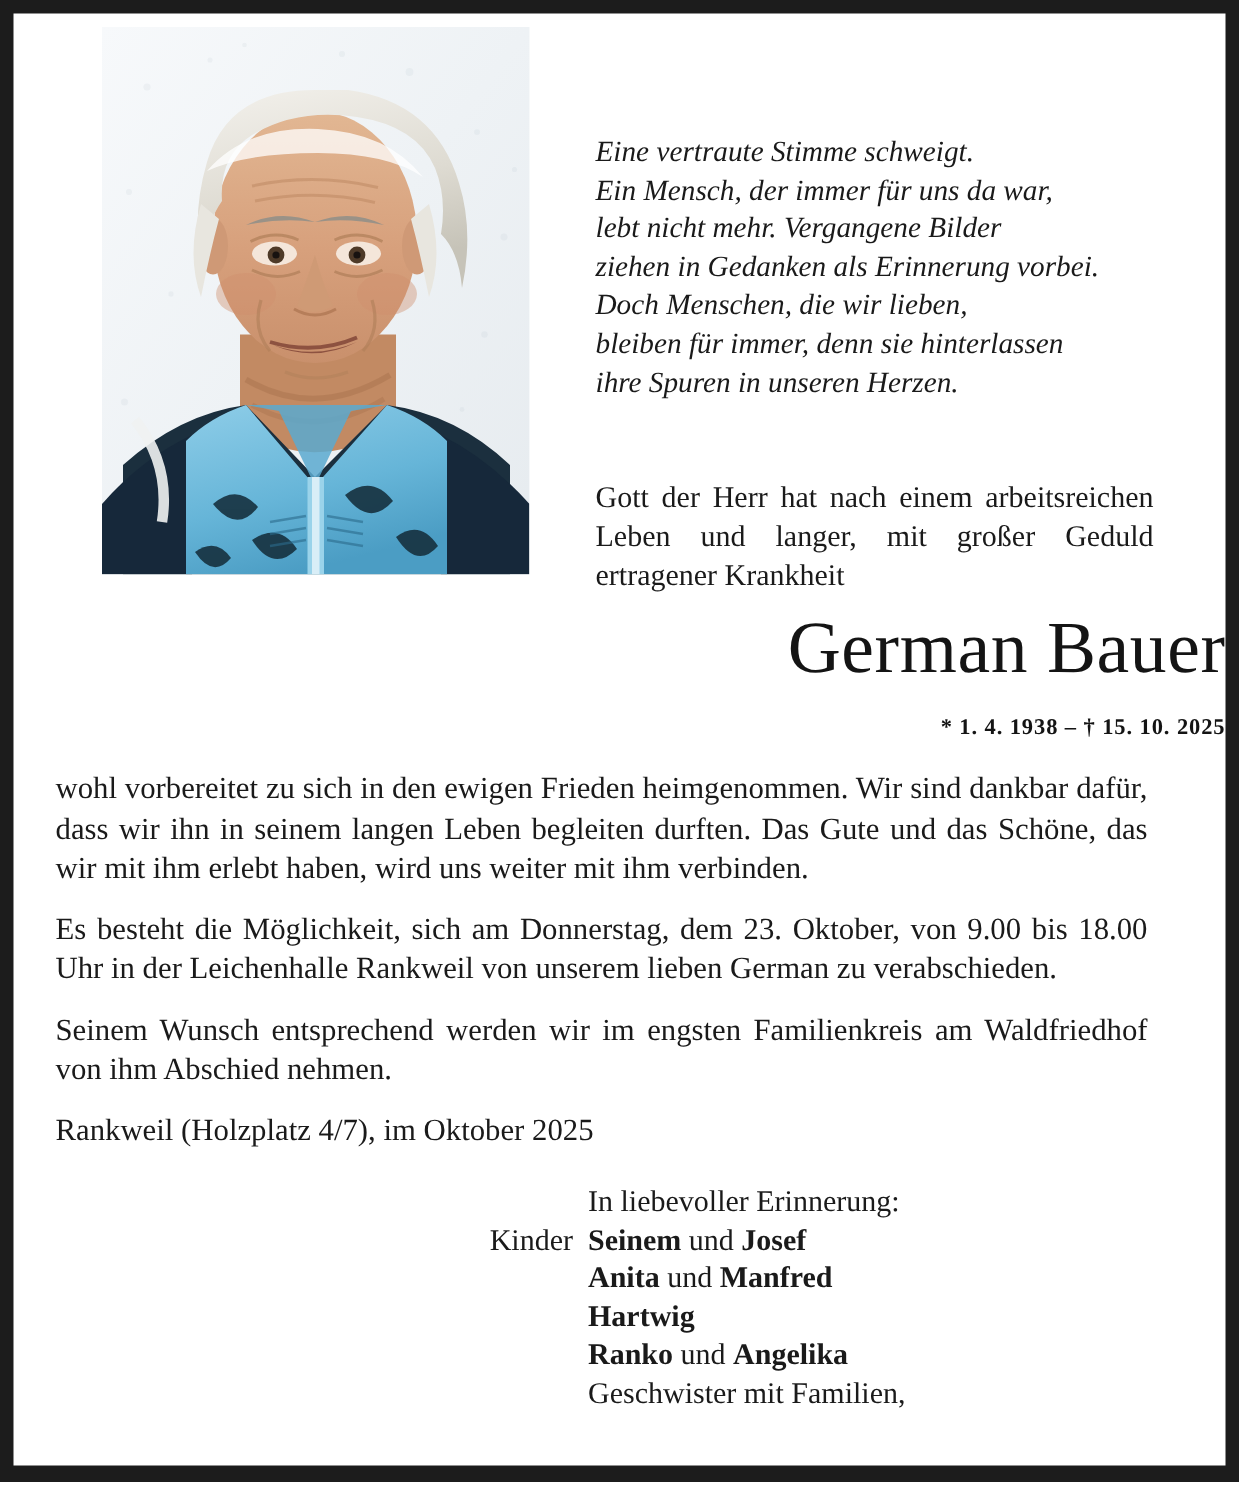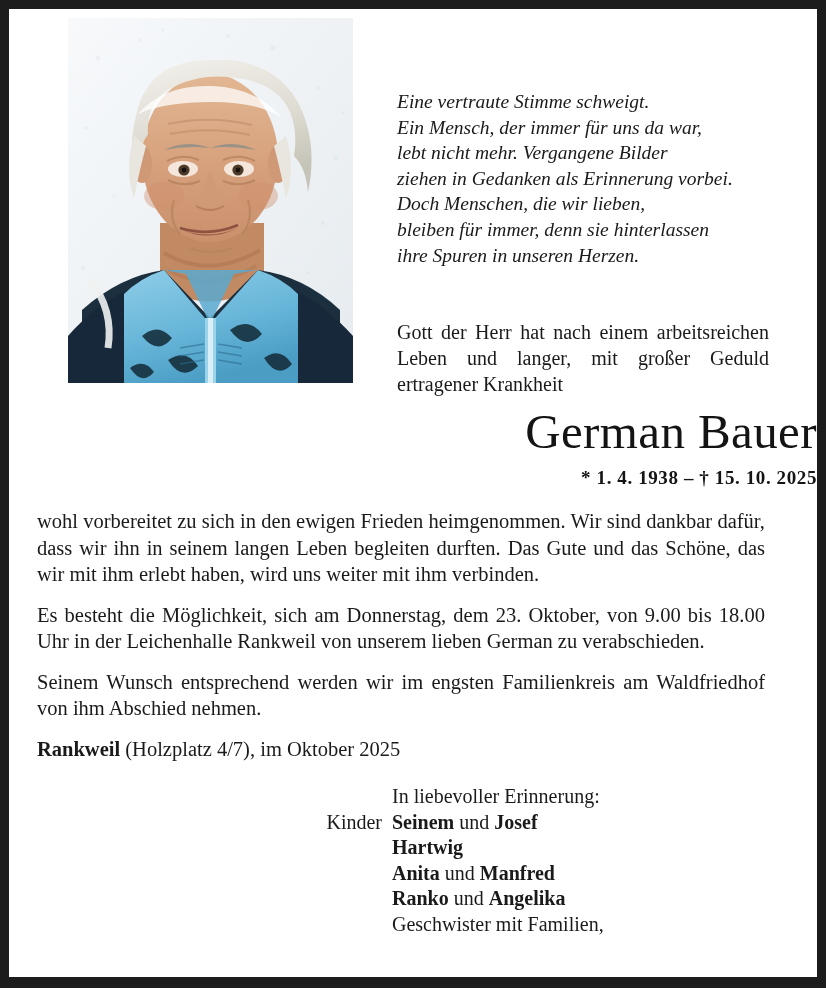--- a/index.html
+++ b/index.html
@@ -80,45 +80,45 @@
     text-align: right;
     margin-top: 14px;
   }
   .deceased-name {
     font-size: 49px;
     line-height: 54px;
     letter-spacing: 0.4px;
     color: #141414;
   }
   .life-dates {
-    font-size: 19px;
+    font-size: 15px;
     font-weight: bold;
     letter-spacing: 0.6px;
-    margin-top: 8px;
+    margin-top: 18px;
     color: #141414;
   }
 
   
   .body-text {
     padding: 0 52px 0 28px;
     margin-top: 19px;
   }
   .body-text p {
     margin: 0 0 14px 0;
     font-size: 20.5px;
     line-height: 26.5px;
     text-align: justify;
     text-align-last: left;
     color: #1a1a1a;
   }
   .body-text p.place-line {
     margin-bottom: 0;
     text-align: left;
   }
-  .place-name { font-weight: bold; margin-top: 20px; }
+  .place-name { font-weight: normal; margin-top: 20px; }
 
   
   .survivors {
     display: flex;
     margin-top: 22px;
     padding-left: 58px;
     font-size: 20px;
     line-height: 25.5px;
   }
   .survivors-label-col {
@@ -308,22 +308,22 @@
     </div>
 
     <div class="survivors">
       <div class="survivors-label-col">
         <div class="survivors-label-spacer"></div>
         <div>Kinder</div>
       </div>
       <div class="survivors-names-col">
         <div class="survivors-heading">In liebevoller Erinnerung:</div>
         <div class="kin-line"><b>Seinem</b><span> und </span><b>Josef</b></div>
+        <div class="kin-line"><b>Anita</b><span> und </span><b>Manfred</b></div>
         <div class="kin-line"><b>Hartwig</b><span></span><b></b></div>
-        <div class="kin-line"><b>Anita</b><span> und </span><b>Manfred</b></div>
         <div class="kin-line"><b>Ranko</b><span> und </span><b>Angelika</b></div>
         <div class="closing-line">Geschwister mit Familien,</div>
 
       </div>
     </div>
 
   </div>
 </div>
 
 </body></html>

